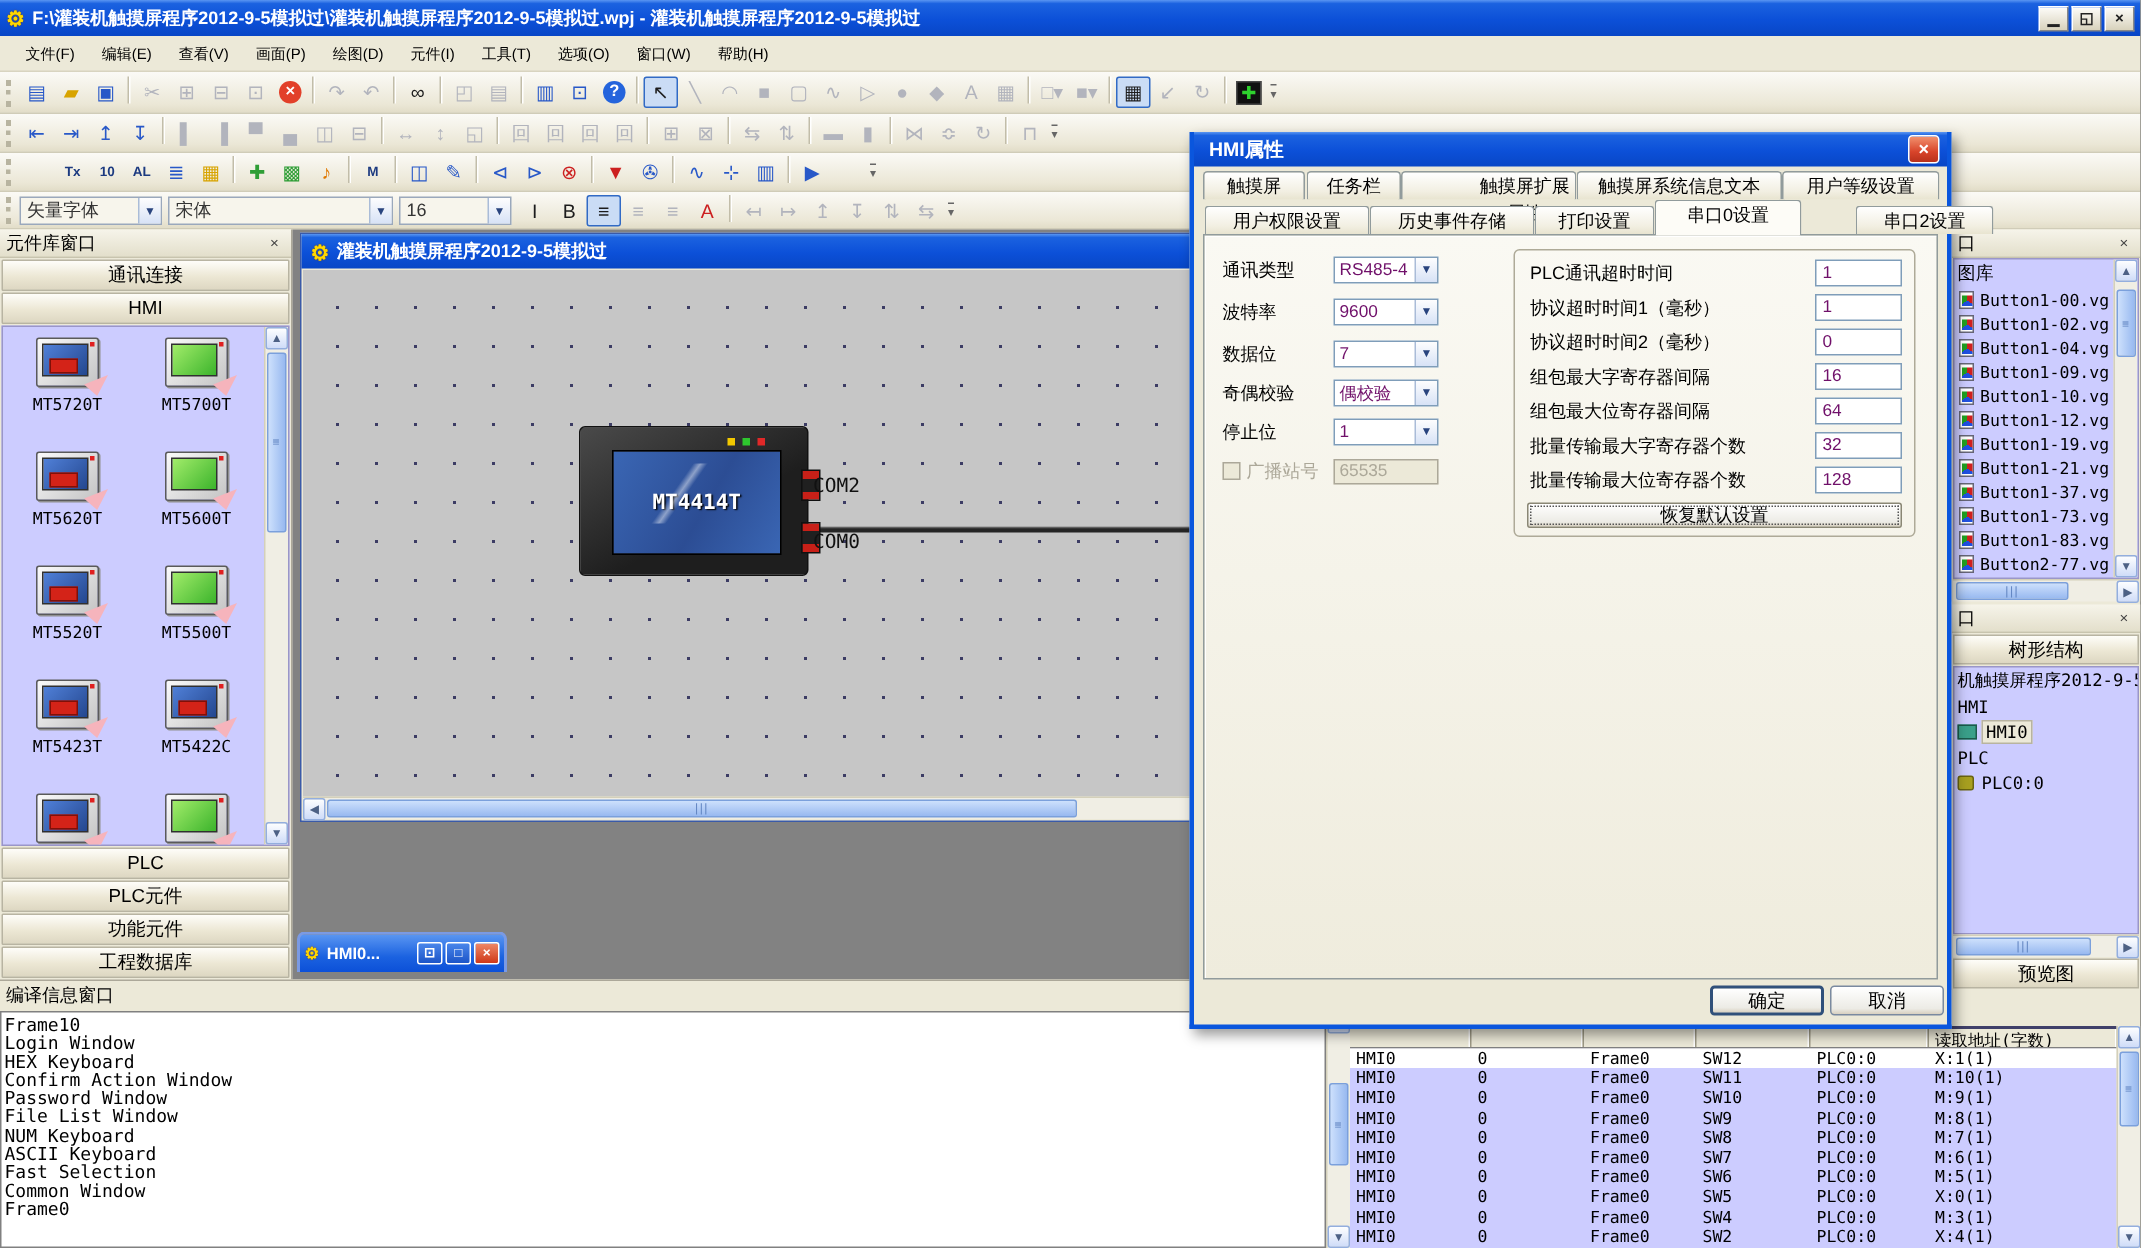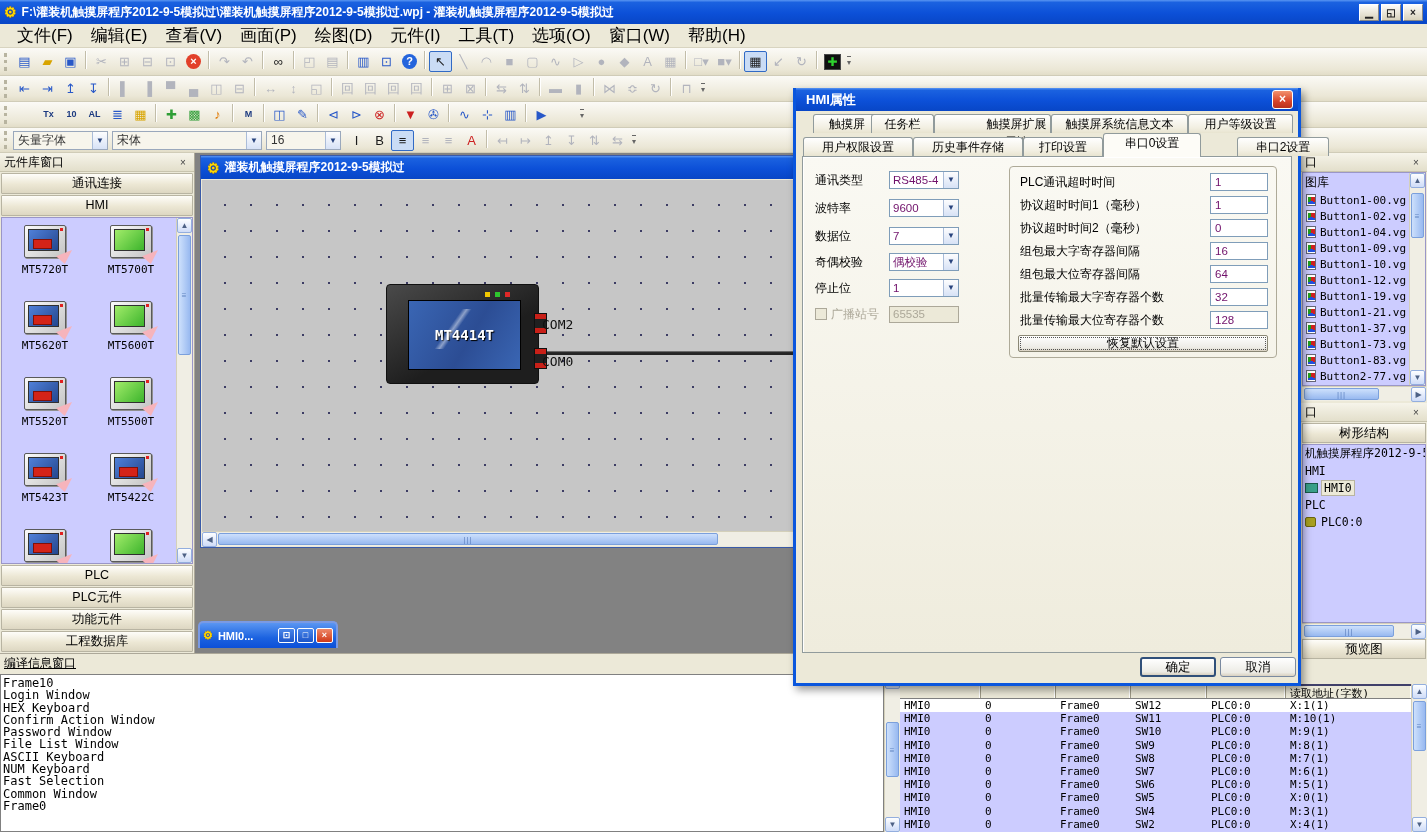--- a/index.html
+++ b/index.html
@@ -17,21 +17,21 @@
   }
   .gear { color:#ffd800; font-size:14px; margin-right:5px; text-shadow:0 0 1px #804000; }
   .win-btns { margin-left:auto; display:flex; gap:2px; }
   .win-btn {
     width:20px; height:17px; background:linear-gradient(180deg,#fdfcf9,#d8d2bc);
     border:1px solid #fff; border-right-color:#888; border-bottom-color:#888;
     color:#222; font-size:10px; line-height:15px; text-align:center; font-weight:bold;
   }
   
   .menubar { position:absolute; left:0; top:24px; width:1427px; height:24px; background:#ece9d8; border-bottom:1px solid #d8d4c0; display:flex; align-items:center; padding-left:8px; }
-  .menu-item { padding:3px 9px; font-size:17px; }
+  .menu-item { padding:3px 9px; font-size:10px; }
   
   .tbrow { position:absolute; left:0; width:1427px; background:linear-gradient(180deg,#fbfaf6,#ebe7d6 80%,#e2ddc8); border-bottom:1px solid #d0ccb8; display:flex; align-items:center; padding-left:2px; }
   #tb1 { top:48px;  height:28px; }
   #tb2 { top:76px;  height:26px; }
   #tb3 { top:102px; height:26px;gap:24px; }
   #tb4 { top:128px; height:25px; }
   .tgrip { width:5px; height:18px; border-left:3px dotted #b8b4a0; margin:0 4px 0 2px; }
   .ti { width:23px; height:21px; display:flex; align-items:center; justify-content:center; border:1px solid transparent; border-radius:2px; }
   .ti .g { font-style:normal; font-size:13px; line-height:1; color:#3a4a66; }
   .ti.off .g { color:#b2b4bd; }
@@ -101,21 +101,21 @@
   .vg-item { display:flex; align-items:center; height:16px; padding-left:3px; font-family:"DejaVu Sans Mono", monospace; font-size:11px; white-space:nowrap; }
   .vg-ic { width:10px; height:12px; background:#fff; border:1px solid #667; margin-right:4px; position:relative; flex:none;}
   .vg-ic::after { content:""; position:absolute; left:1px; top:2px; width:7px; height:7px; background:conic-gradient(#d02020 0 33%, #2050e0 33% 66%, #20a020 66%); }
   .tree-item { display:flex; align-items:center; height:17px; font-family:"DejaVu Sans Mono", monospace; font-size:11.5px; white-space:nowrap; overflow:hidden; }
   .tree-item .lbl { padding:0 2px; }
   .tree-item.sel .lbl { background:#ece9d8; border:1px solid #b8b4a0; }
   .tico-hmi { width:13px; height:10px; background:#3aa08a; border:1px solid #1c5a4c; margin:0 3px 0 2px; flex:none;}
   .tico-plc { width:11px; height:10px; background:#a8a020; border:1px solid #6a6410; border-radius:2px; margin:0 3px 0 2px; flex:none;}
   .rheader { height:20px; margin:1px; background:linear-gradient(180deg,#fefdf9,#ece7d4 55%,#ddd7c2); border:1px solid #b8b4a2; text-align:center; line-height:18px; font-size:12.5px; }
   
-  #compile { position:absolute; left:0; top:653px; width:900px; height:179px; background:#ece9d8; border-top:1px solid #aca899;text-decoration:underline; }
+  #compile { position:absolute; left:0; top:653px; width:900px; height:179px; background:#ece9d8; border-top:1px solid #aca899; }
   #compile .pane-title { border-bottom:none; background:#ece9d8; }
   .comp-list { position:absolute; left:0; top:20px; width:884px; bottom:0; background:#fff; border:1px solid #808080; padding:2px 12px 0 2px; font-family:"DejaVu Sans Mono", monospace; font-size:12px; line-height:12.3px; overflow:hidden;}
   
   #xref { position:absolute; left:900px; top:684px; width:512px; height:148px; background:#ccccff; border-top:2px solid #40406a; overflow:hidden; font-family:"DejaVu Sans Mono", monospace; font-size:11px; }
   .thead { display:flex; height:13px; background:#ece9d8; border-bottom:1px solid #808080; }
   .thead span { border-right:1px solid #9e9a86; box-shadow:inset -1px 0 0 #fff; padding-left:4px; overflow:hidden; white-space:nowrap; font-size:11px;}
   .trow { display:flex; height:13.2px; }
   .trow span { padding-left:4px; overflow:hidden; white-space:nowrap; }
   .c0{width:81px} .c1{width:75px} .c2{width:75px} .c3{width:76px} .c4{width:79px} .c5{flex:1}
   .tbody .trow:first-of-type { background:#fff; }
@@ -792,22 +792,22 @@
       <span>编译信息窗口</span>
     </div>
     <div class="comp-list">
 
     <div class="comp-line">Frame10</div>
         <div class="comp-line">Login Window</div>
         <div class="comp-line">HEX Keyboard</div>
         <div class="comp-line">Confirm Action Window</div>
         <div class="comp-line">Password Window</div>
         <div class="comp-line">File List Window</div>
+        <div class="comp-line">NUM Keyboard</div>
         <div class="comp-line">ASCII Keyboard</div>
-        <div class="comp-line">NUM Keyboard</div>
         <div class="comp-line">Fast Selection</div>
         <div class="comp-line">Common Window</div>
         <div class="comp-line">Frame0</div>
       </div>
     <div class="sb-v" style="left:884px; width:16px; top:20px; bottom:0;">
       <span class="sb-btn" style="top:0; left:0;">▲</span>
       <span class="sb-thumb" style="left:1px; width:13px; top:48px; height:55px;">
           <span class="sb-grip">≡</span>
         </span>
       <span class="sb-btn" style="bottom:0; left:0;">▼</span>
@@ -933,21 +933,21 @@
     <span class="sb-btn" style="bottom:0; left:0;">▼</span>
   </div>
 
   <div id="dialog">
     <div class="dlg-title">
       <span>HMI属性</span>
       <span class="dlg-close">×</span>
     </div>
     <div class="dlg-body">
 
-      <span class="tab" style="left:17px;  top:3px; width:68px;">触摸屏</span>
+      <span class="tab" style="left:6px;  top:3px; width:68px;">触摸屏</span>
       <span class="tab" style="left:75px;  top:3px; width:63px;">任务栏</span>
       <span class="tab" style="left:138px; top:3px; width:117px;padding-left:48px;">触摸屏扩展属性</span>
       <span class="tab" style="left:255px; top:3px; width:137px;">触摸屏系统信息文本</span>
       <span class="tab" style="left:392px; top:3px; width:105px;">用户等级设置</span>
 
       <span class="tab" style="left:7px;   top:26px; width:110px;">用户权限设置</span>
       <span class="tab" style="left:117px; top:26px; width:110px;">历史事件存储</span>
       <span class="tab" style="left:227px; top:26px; width:80px;">打印设置</span>
       <span class="tab active" style="left:307px; top:26px; width:98px;">串口0设置</span>
       <span class="tab" style="left:405px; top:26px; width:92px;margin-left:36px;">串口2设置</span>

